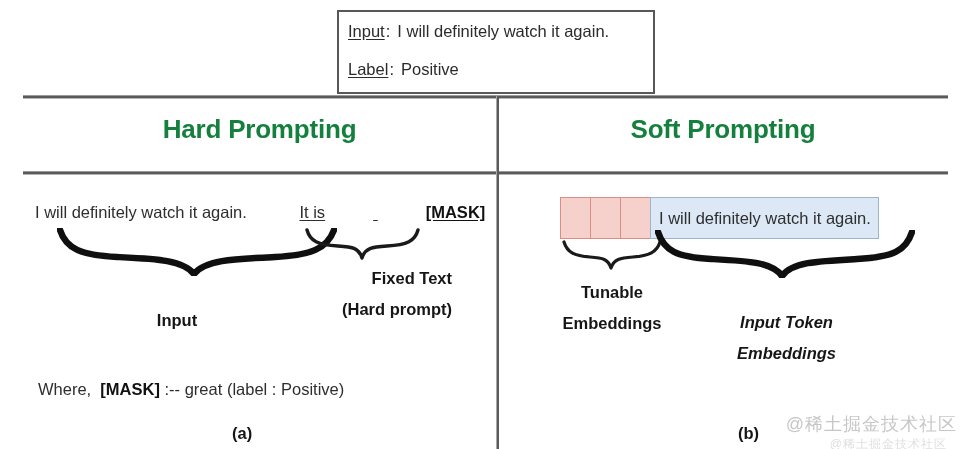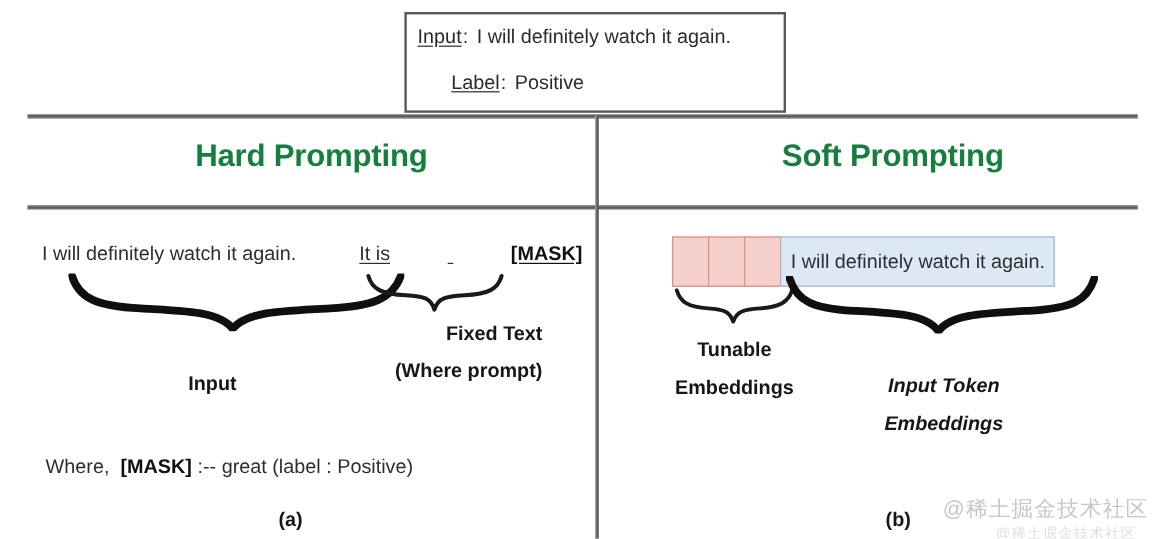--- a/index.html
+++ b/index.html
@@ -50,40 +50,40 @@
     box-sizing: border-box;
     background: #ffffff;
     padding: 9px 0 0 9px;
   }
   .ex-line {
     font-size: 16.5px;
     line-height: 20px;
     white-space: nowrap;
     color: #2b2b2b;
   }
-  .ex-line.second { margin-top: 18px; margin-left: 28px; }
+  .ex-line.second { margin-top: 18px; }
   .ex-key {
     text-decoration: underline;
     text-underline-offset: 2px;
   }
   .ex-sep { padding: 0 3px 0 1px; }
   .ex-val { margin-left: 4px; }
 
   
   .col-title {
     position: absolute;
     top: 114px;
     font-size: 26px;
     font-weight: bold;
     letter-spacing: -0.2px;
     color: #15803d;
     text-align: center;
   }
   .col-title.left  { left: 23px;  width: 473px; }
-  .col-title.right { left: 519px; width: 450px; }
+  .col-title.right { left: 498px; width: 450px; }
 
   
   .hard-sentence {
     position: absolute;
     left: 35px;
     top: 203px;
     font-size: 16.5px;
     white-space: nowrap;
     color: #2e2e2e;
   }
@@ -208,21 +208,21 @@
 </div>
 <div class="brace-label" style="left:77px; top:305px; width:200px;">Input</div>
 
 <div class="brace" style="left:305px; top:228px;">
   <svg width="115" height="32" viewBox="0 0 115 32">
     <path d="M2 2 C 5 13, 13 17, 33 18 C 48 19, 54 20, 57 30 C 60 20, 67 19, 82 18 C 102 17, 110 13, 113 2" fill="none" stroke="#1a1a1a" stroke-width="3.4" stroke-linecap="round" stroke-linejoin="round"></path>
   </svg>
 </div>
 <div class="brace-label" style="left:272px; top:263px; width:180px;text-align:right;">
   <div>Fixed Text</div>
-  <div>(Where prompt)</div>
+  <div>(Hard prompt)</div>
 </div>
 
 <div class="where-line">
   <span>Where,</span><span>&nbsp;&nbsp;</span><span class="where-mask">[MASK]</span><span>&nbsp;</span><span>:-- great (label : Positive)</span>
 </div>
 
 <div class="fig-label" style="left:232px; top:424px;">(a)</div>
 
 <div class="soft-row">
   <div class="tunable-cells">

